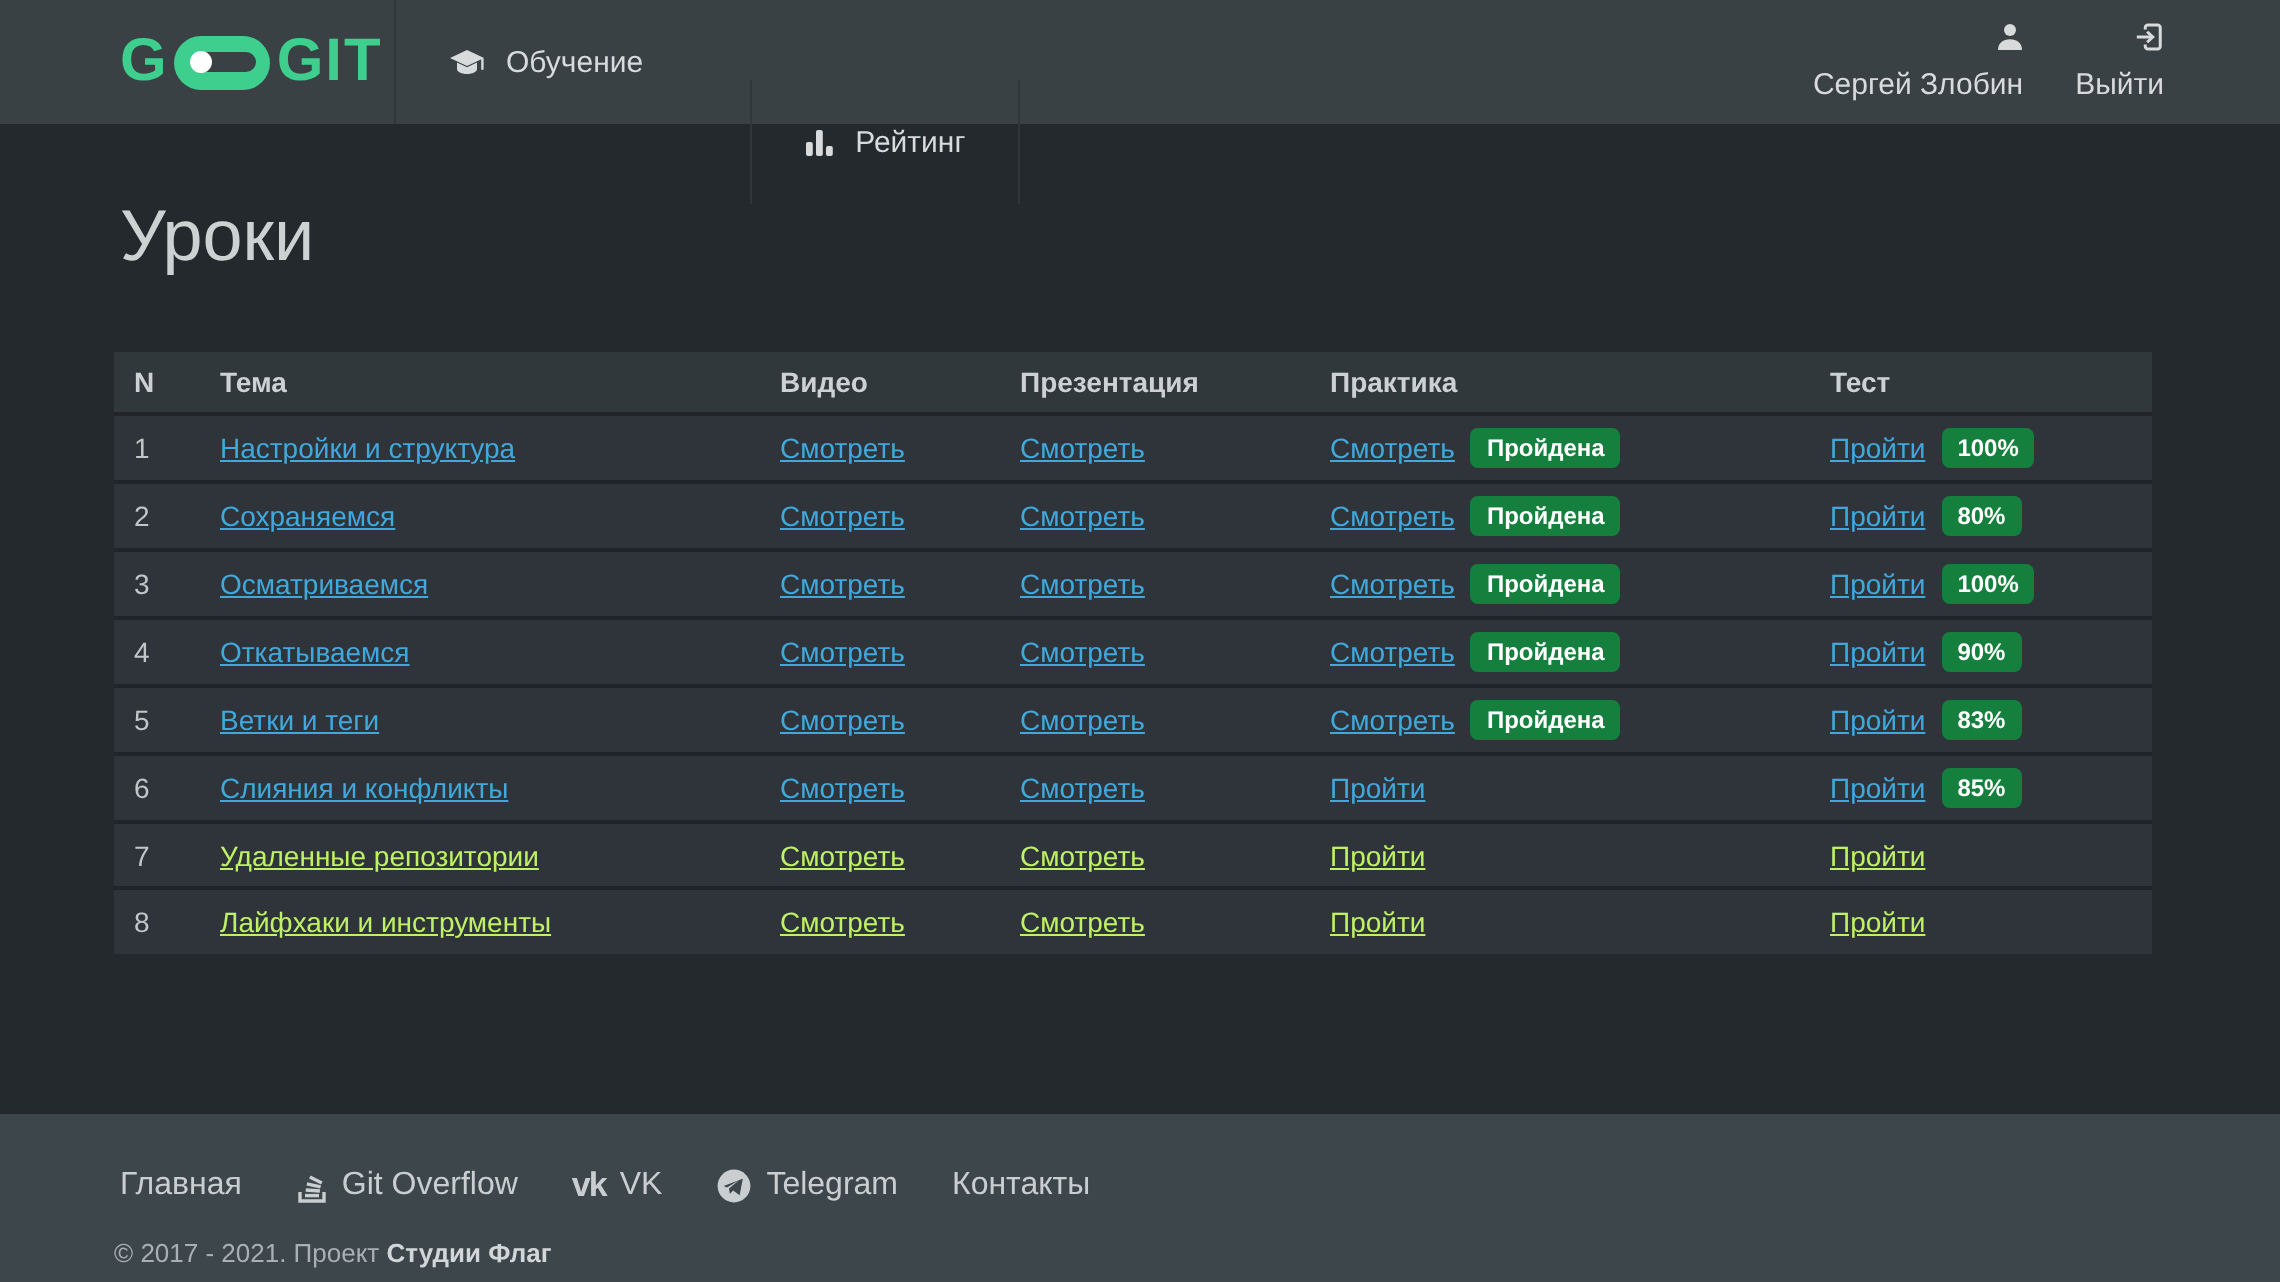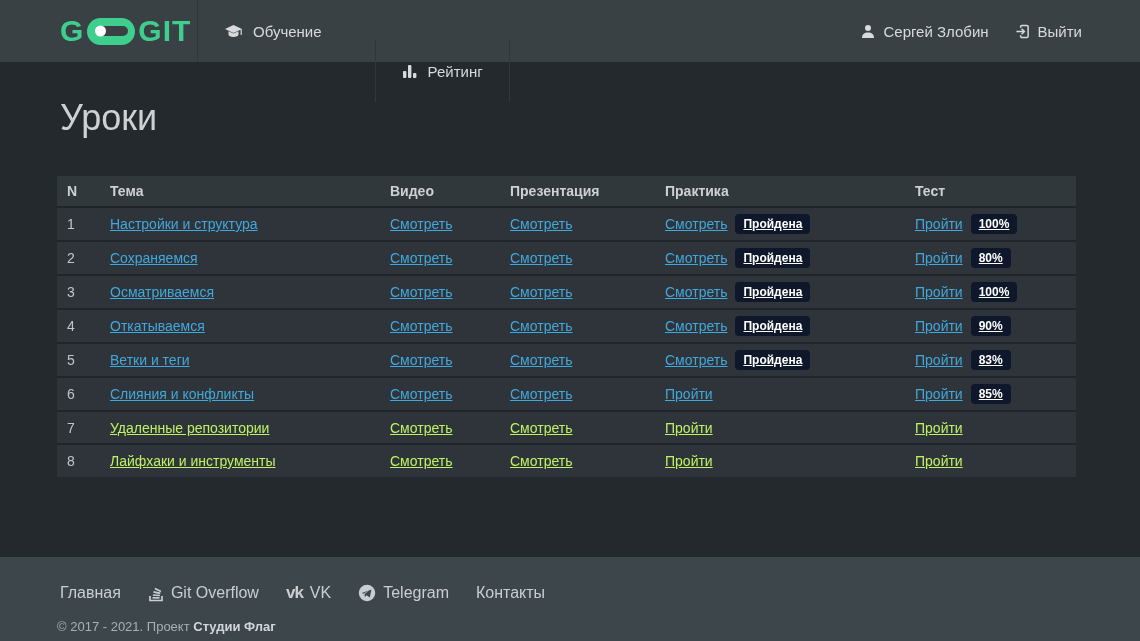--- a/index.html
+++ b/index.html
@@ -44,21 +44,21 @@
     border-left:1px solid #2f373b;
     color:#d8dadb; font-size:15px; cursor:pointer;
   }
   .nav-item:last-child { border-right:1px solid #2f373b;margin-top:40px; }
   .nav-icon { display:inline-flex; align-items:center; }
   .userzone {
     margin-left:auto; margin-right:58px;
     display:flex; align-items:center; gap:26px;
     font-size:15px; color:#d8dadb;
   }
-  .userzone .uz-item { display:flex; align-items:center; gap:8px; cursor:pointer; }
+  .userzone .uz-item { display:flex; align-items:flex-end; gap:8px; cursor:pointer;flex-direction:column; }
 
   
   .page-title {
     margin:34px 0 0 60px;
     font-size:36px; font-weight:400; color:#ced1d2;
     line-height:44px;
   }
   .lessons-table {
     margin:36px 0 0 57px; width:1019px;
     border-collapse:collapse; font-size:14px;
@@ -74,25 +74,24 @@
   .lessons-table td { padding:6px 10px; color:#c3c6c8; white-space:nowrap; }
   .col-n { width:43px; }
   .col-topic { width:280px; }
   .col-video { width:120px; }
   .col-pres { width:155px; }
   .col-practice { width:250px; }
   .lessons-table a { color:#41a8dc; }
   .lessons-table tr.dim a { color:#bef264; }
   .badge {
     display:inline-block; margin-left:8px;
-    background:#0f172a; color:#ffffff;
+    background:#15803d; color:#ffffff;
     font-size:12px; font-weight:bold;
     padding:3px 8px; border-radius:4px;
     vertical-align:1px;
-    text-decoration:underline;
   }
 
   
   .footer {
     position:absolute; left:0; bottom:0; width:100%; height:84px;
     background:#3d464a;
   }
   .footer-links {
     display:flex; align-items:center; gap:27px;
     padding:26px 0 0 60px; font-size:16px; color:#caced0;text-align:right;

